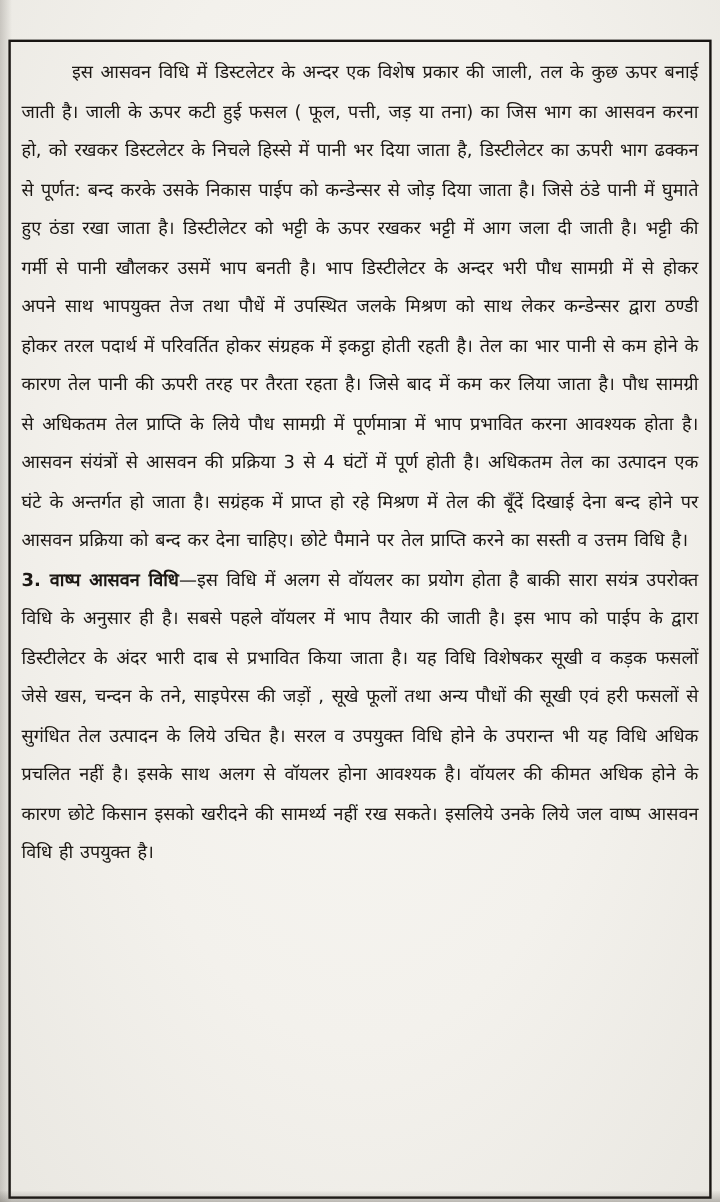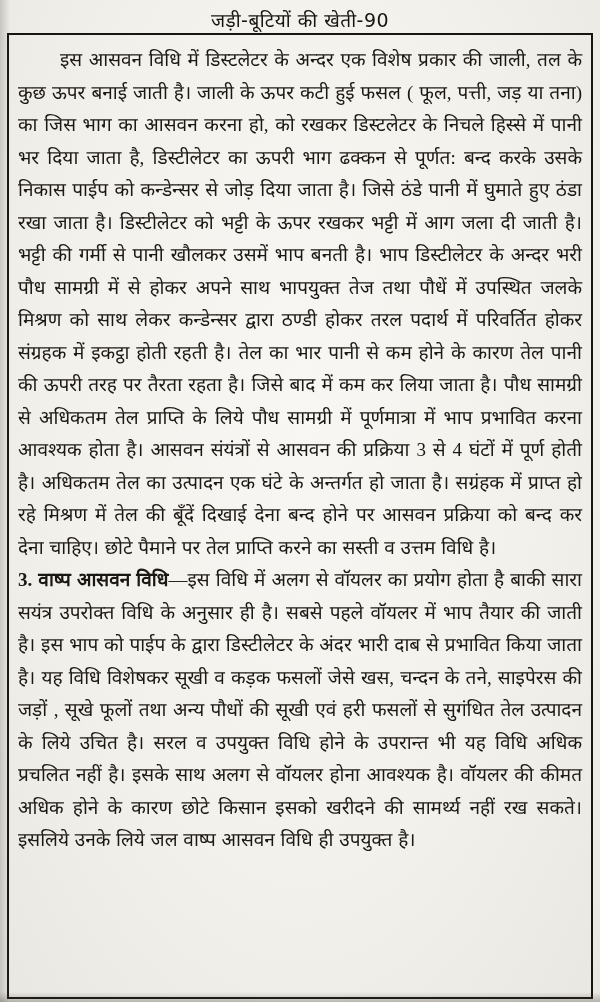--- a/index.html
+++ b/index.html
@@ -29,26 +29,25 @@
     position:absolute;
     top:33px;
     left:7px;
     right:7px;
     bottom:3px;
     border:2px solid #181512;
     padding:9px 9px 0 9px;
     background:transparent;
   }
   .para {
-    font-size:19px;
+    font-size:15px;
     line-height:32.5px;
     text-align:justify;
     color:#1b1713;
     word-spacing:1px;
-    font-family:Liberation Serif, serif;
   }
   .para.indented { text-indent:42px; }
   .lead { font-weight:bold;margin-top:24px; }
   
   .edge-shade-left, .edge-shade-bottom {
     position:absolute;
     pointer-events:none;
   }
   .edge-shade-left {
     left:0; top:0; bottom:0; width:10px;
@@ -57,21 +56,20 @@
   .edge-shade-bottom {
     left:0; right:0; bottom:0; height:10px;
     background:linear-gradient(to top, rgba(60,56,50,0.30), rgba(60,56,50,0));
   }
 </style>
 </head>
 <body>
 
 <div class="page">
 
-  <div class="header">जड़ी-बूटियों की खेती-90</div>
 
   <div class="frame">
 
     <p class="para indented">इस आसवन विधि में डिस्टलेटर के अन्दर एक विशेष प्रकार की जाली, तल के कुछ ऊपर बनाई जाती है। जाली के ऊपर कटी हुई फसल ( फूल, पत्ती, जड़ या तना) का जिस भाग का आसवन करना हो, को रखकर डिस्टलेटर के निचले हिस्से में पानी भर दिया जाता है, डिस्टीलेटर का ऊपरी भाग ढक्कन से पूर्णत: बन्द करके उसके निकास पाईप को कन्डेन्सर से जोड़ दिया जाता है। जिसे ठंडे पानी में घुमाते हुए ठंडा रखा जाता है। डिस्टीलेटर को भट्टी के ऊपर रखकर भट्टी में आग जला दी जाती है। भट्टी की गर्मी से पानी खौलकर उसमें भाप बनती है। भाप डिस्टीलेटर के अन्दर भरी पौध सामग्री में से होकर अपने साथ भापयुक्त तेज तथा पौधें में उपस्थित जलके मिश्रण को साथ लेकर कन्डेन्सर द्वारा ठण्डी होकर तरल पदार्थ में परिवर्तित होकर संग्रहक में इकट्ठा होती रहती है। तेल का भार पानी से कम होने के कारण तेल पानी की ऊपरी तरह पर तैरता रहता है। जिसे बाद में कम कर लिया जाता है। पौध सामग्री से अधिकतम तेल प्राप्ति के लिये पौध सामग्री में पूर्णमात्रा में भाप प्रभावित करना आवश्यक होता है। आसवन संयंत्रों से आसवन की प्रक्रिया 3 से 4 घंटों में पूर्ण होती है। अधिकतम तेल का उत्पादन एक घंटे के अन्तर्गत हो जाता है। सग्रंहक में प्राप्त हो रहे मिश्रण में तेल की बूँदें दिखाई देना बन्द होने पर आसवन प्रक्रिया को बन्द कर देना चाहिए। छोटे पैमाने पर तेल प्राप्ति करने का सस्ती व उत्तम विधि है।</p>
 
     <p class="para"><span class="lead">3. वाष्प आसवन विधि</span><span>—इस विधि में अलग से वॉयलर का प्रयोग होता है बाकी सारा सयंत्र उपरोक्त विधि के अनुसार ही है। सबसे पहले वॉयलर में भाप तैयार की जाती है। इस भाप को पाईप के द्वारा डिस्टीलेटर के अंदर भारी दाब से प्रभावित किया जाता है। यह विधि विशेषकर सूखी व कड़क फसलों जेसे खस, चन्दन के तने, साइपेरस की जड़ों , सूखे फूलों तथा अन्य पौधों की सूखी एवं हरी फसलों से सुगंधित तेल उत्पादन के लिये उचित है। सरल व उपयुक्त विधि होने के उपरान्त भी यह विधि अधिक प्रचलित नहीं है। इसके साथ अलग से वॉयलर होना आवश्यक है। वॉयलर की कीमत अधिक होने के कारण छोटे किसान इसको खरीदने की सामर्थ्य नहीं रख सकते। इसलिये उनके लिये जल वाष्प आसवन विधि ही उपयुक्त है।</span></p>
 
   </div>
 
   <div class="edge-shade-left"></div>

